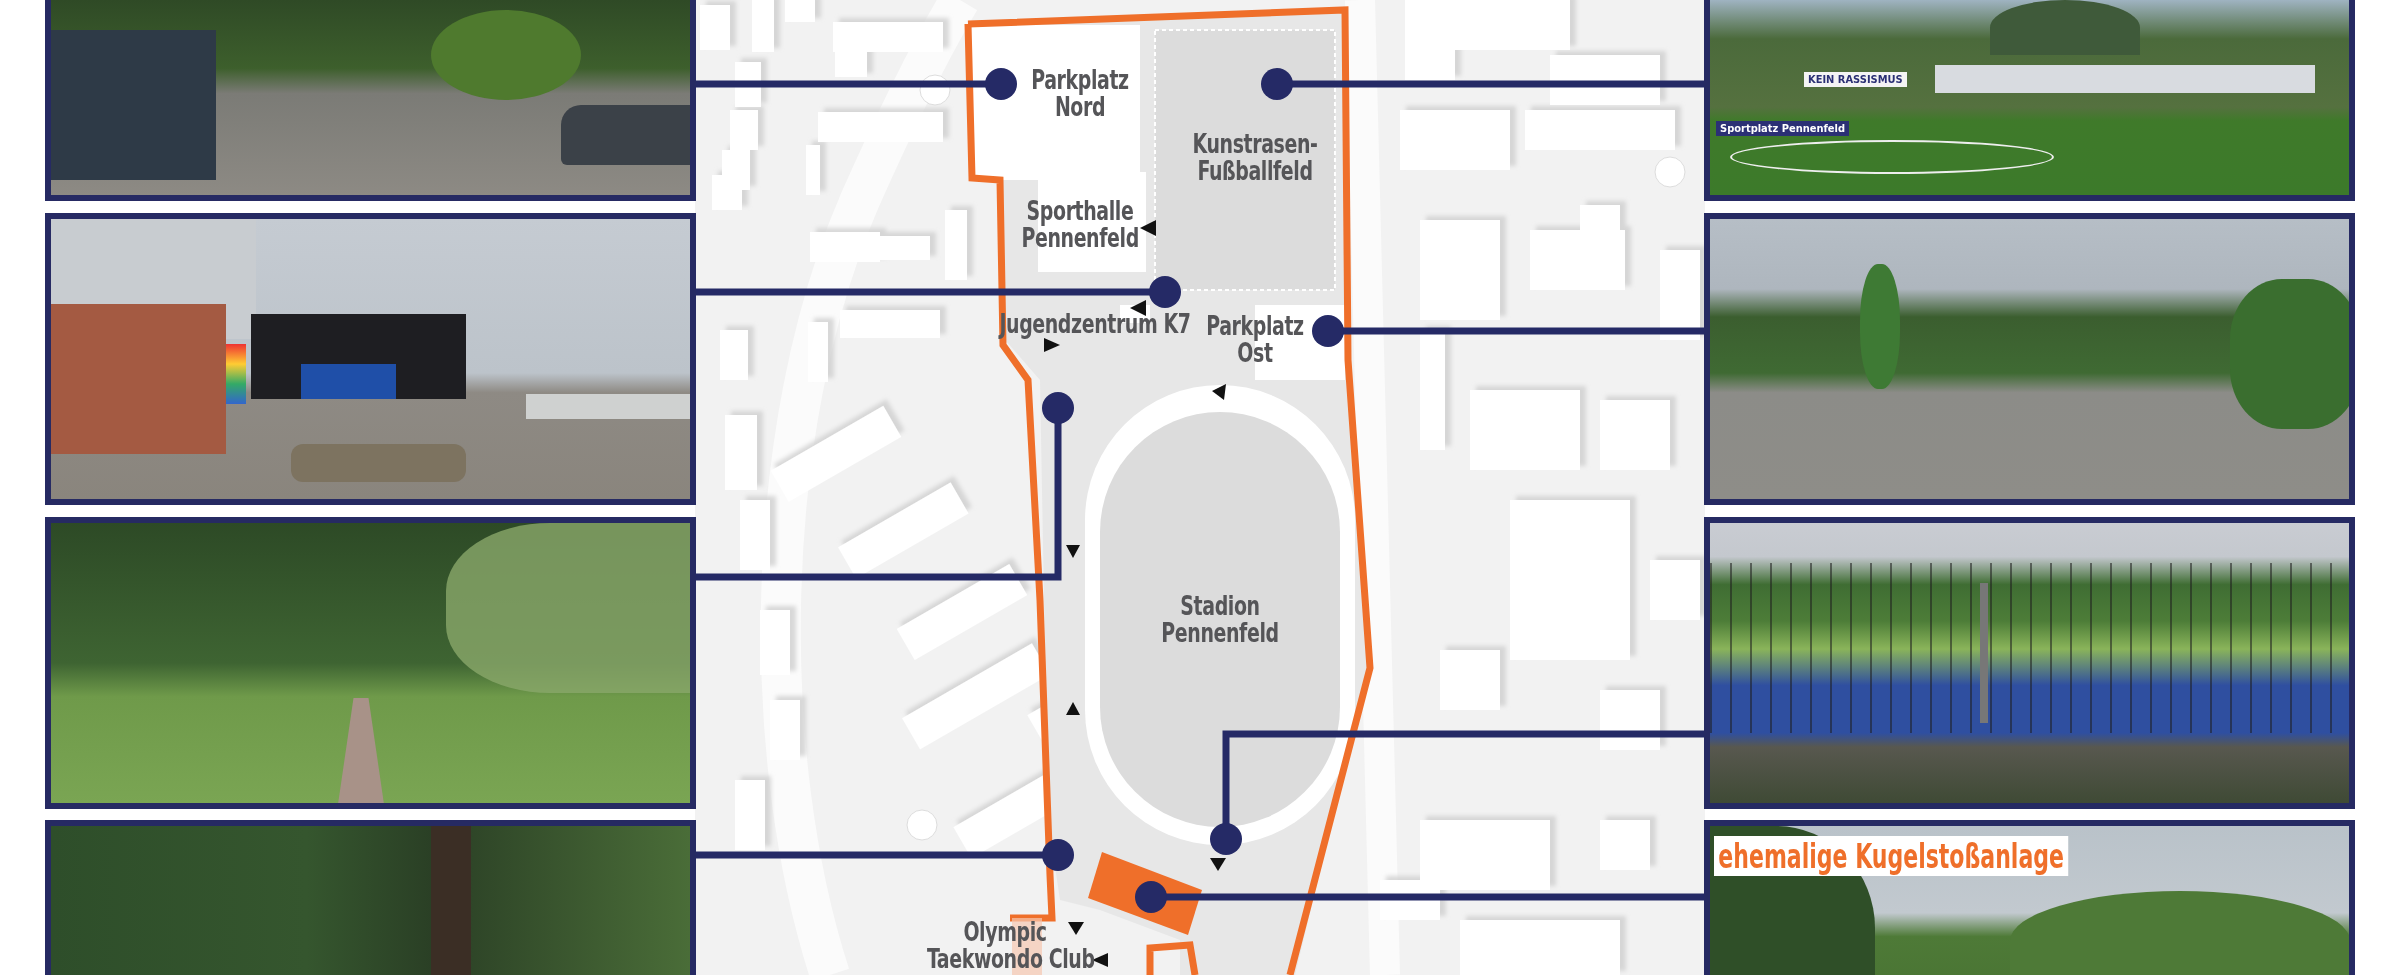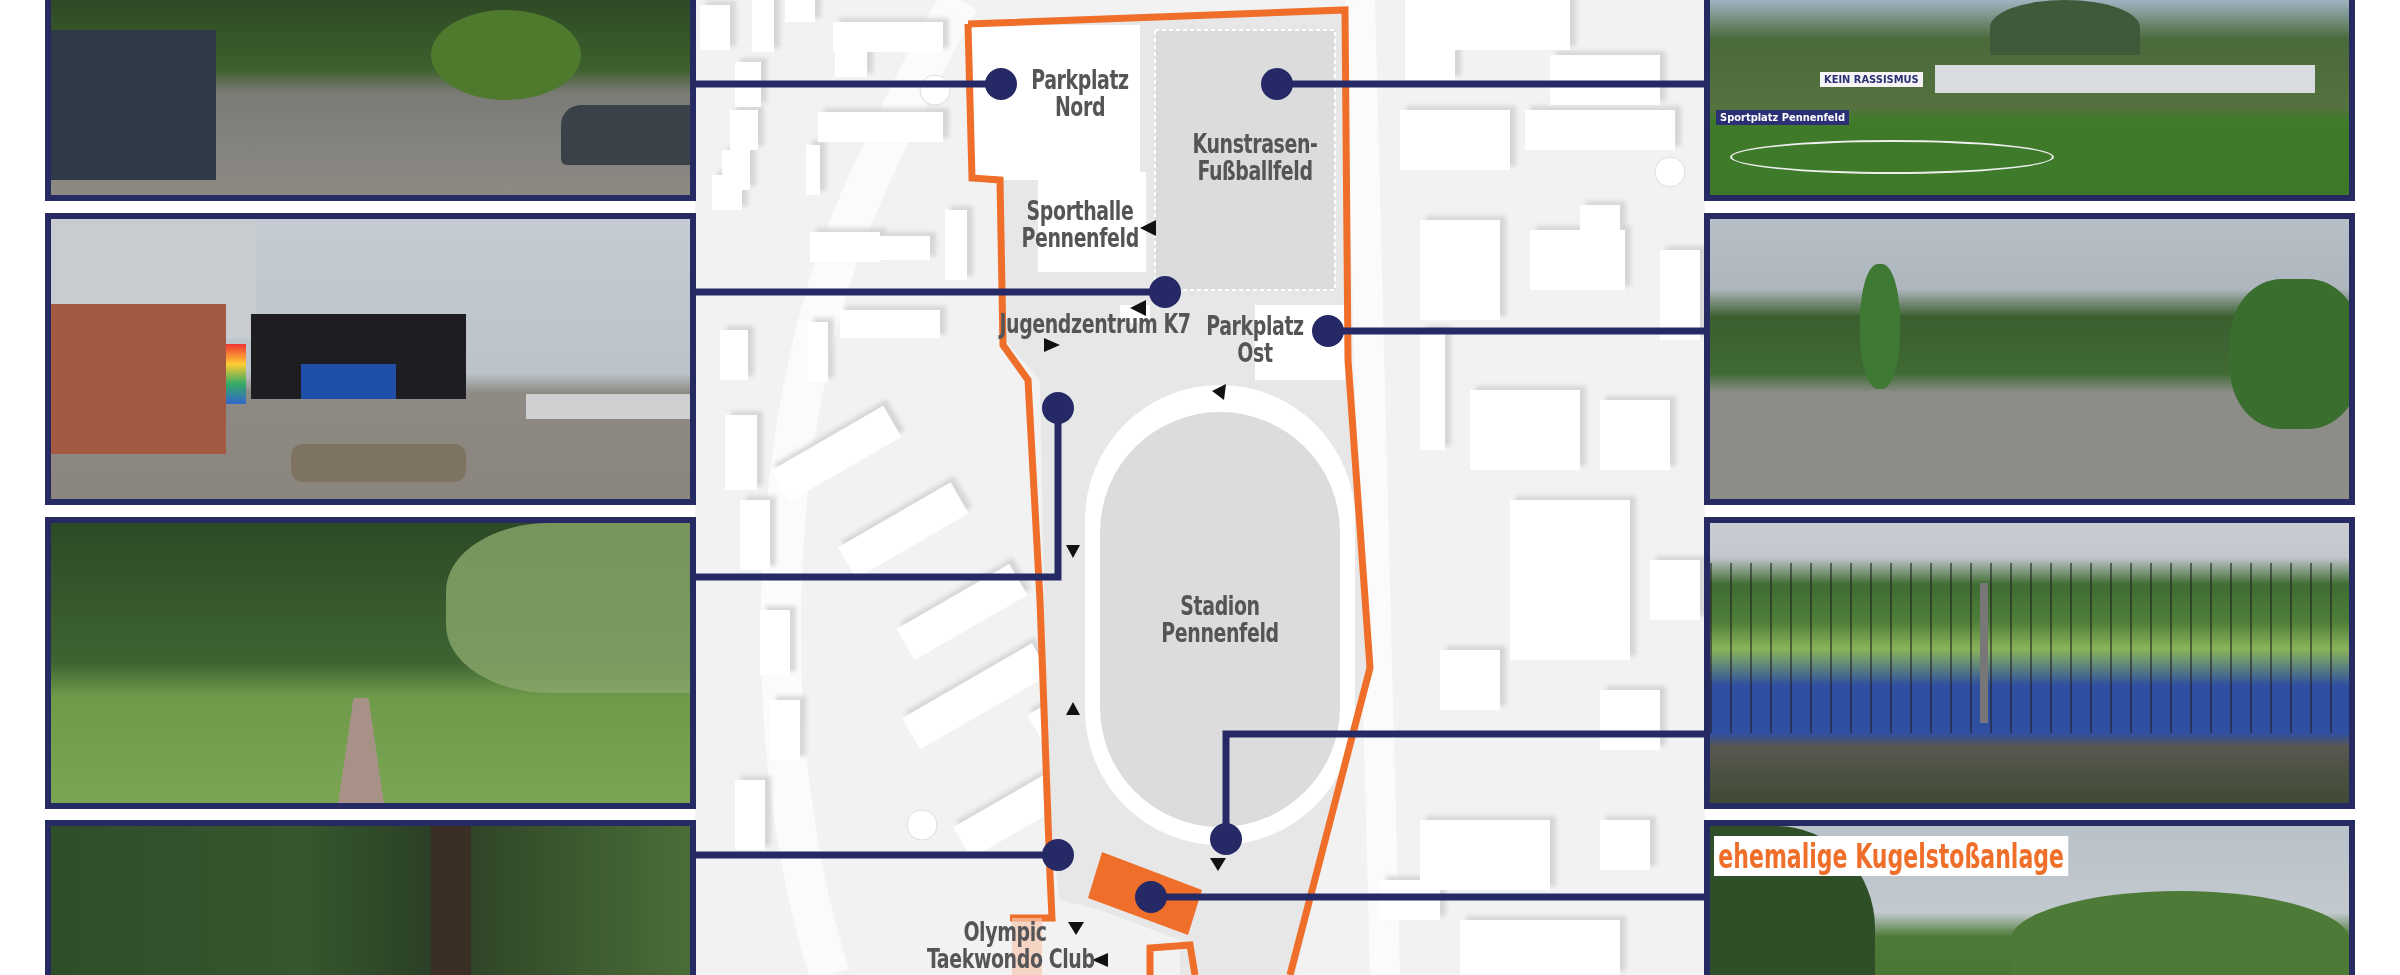--- a/index.html
+++ b/index.html
@@ -193,22 +193,22 @@
 </div>
 <div class="photo" style="left:45px;top:820px;width:651px;height:170px;">
   <div class="scene" style="background:linear-gradient(90deg,#2e4e2a 0%,#35562e 40%,#2a3f25 60%,#4a6d38 100%);"></div>
   <div style="position:absolute;left:380px;top:0;width:40px;height:170px;background:#3b2e25;"></div>
 </div>
 
 <div class="photo" style="left:1704px;top:-6px;width:651px;height:207px;">
   <div class="scene" style="background:linear-gradient(180deg,#9fb3c1 0%,#4b6a3b 20%,#55713f 55%,#3f7a2a 62%,#3c7a2a 100%);"></div>
   <div style="position:absolute;left:280px;top:0;width:150px;height:55px;background:#3f5a3a;border-radius:50% 50% 0 0;"></div>
   <div style="position:absolute;left:225px;top:65px;width:380px;height:28px;background:#d8dbe0;"></div>
-  <div class="banner" style="left:6px;top:110px;">Sportplatz Pennenfeld</div>
-  <div class="banner" style="left:110px;top:72px;background:#f4f4f4;color:#2b3075;">KEIN RASSISMUS</div>
+  <div class="banner" style="left:6px;top:121px;">Sportplatz Pennenfeld</div>
+  <div class="banner" style="left:94px;top:72px;background:#f4f4f4;color:#2b3075;">KEIN RASSISMUS</div>
   <div style="position:absolute;left:20px;top:140px;width:320px;height:30px;border:2px solid #eee;border-radius:50%;"></div>
 </div>
 <div class="photo" style="left:1704px;top:213px;width:651px;height:292px;">
   <div class="scene" style="background:linear-gradient(180deg,#b6bec6 0%,#aeb6be 25%,#3b5e2f 35%,#3f6a33 55%,#8c8c88 62%,#8e8d88 100%);"></div>
   <div style="position:absolute;left:150px;top:45px;width:40px;height:125px;background:#3e7a34;border-radius:45%;"></div>
   <div style="position:absolute;left:520px;top:60px;width:130px;height:150px;background:#3a6e2f;border-radius:40%;"></div>
 </div>
 <div class="photo" style="left:1704px;top:517px;width:651px;height:292px;">
   <div class="scene" style="background:linear-gradient(180deg,#c9ccd2 0%,#c4c8ce 12%,#3f6d33 22%,#4d7d38 35%,#8ab45a 45%,#2f4fa0 58%,#2f4fa0 75%,#58584f 80%,#3f4a35 100%);"></div>
   <div style="position:absolute;inset:40px 0 70px 0;background:repeating-linear-gradient(90deg,rgba(30,30,30,0.55) 0 2px,transparent 2px 20px);"></div>

